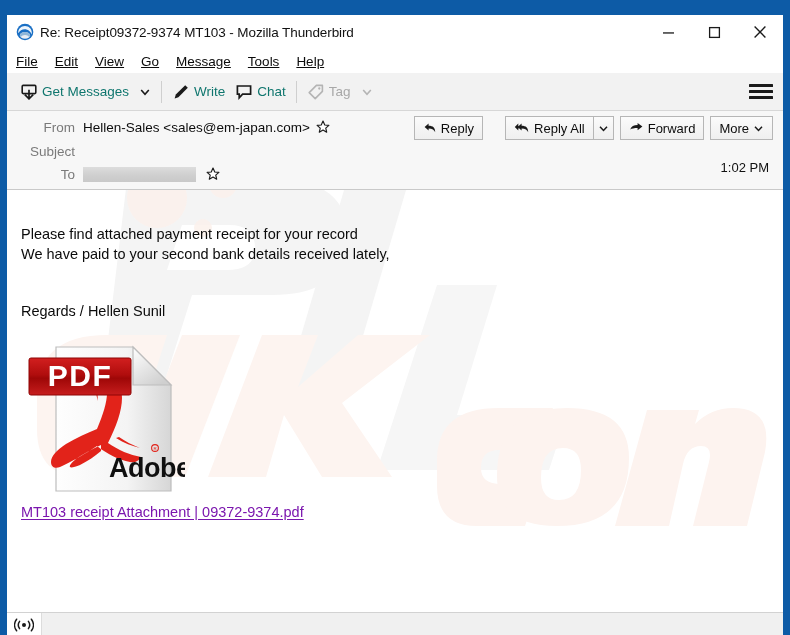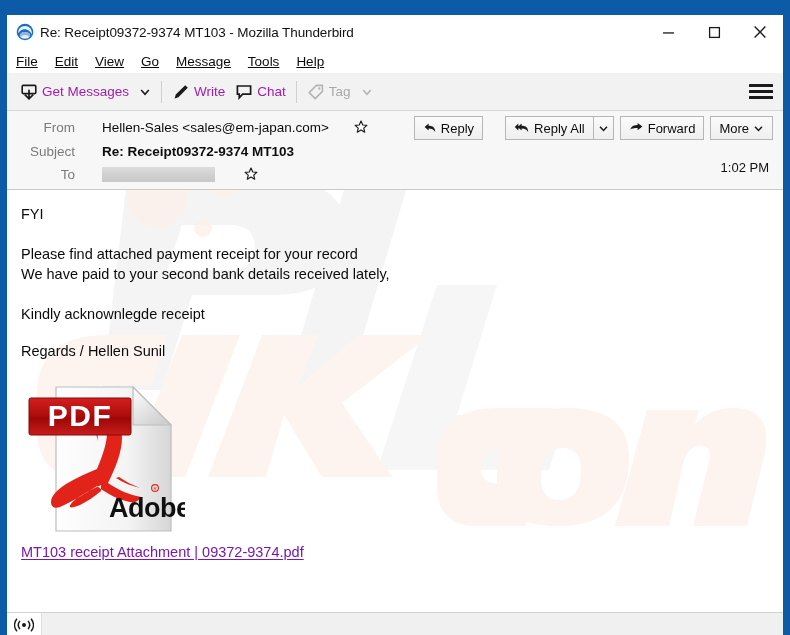--- a/index.html
+++ b/index.html
@@ -103,21 +103,21 @@
   .tool-btn {
     display: flex;
     align-items: center;
     height: 30px;
     padding: 0 5px;
     cursor: default;
     white-space: nowrap;
   }
   .tool-btn .tlabel {
     font-size: 13.5px;
-    color: #a21caf;
+    color: #0f766e;
     margin-left: 4px;
   }
   .tool-btn.disabled .tlabel { color: #a8a8a8; }
   .tool-ico { display:flex; align-items:center; }
   .tool-ico svg { display:block; }
   .tb-sep {
     width: 1px;
     height: 22px;
     background: #cfcfcf;
     margin: 0 5px;
@@ -148,21 +148,20 @@
     border-bottom: 1px solid #c9c9c9;
     padding: 5px 0 4px 0;
     position: relative;
   }
   .hdr-row {
     display: flex;
     align-items: center;
     min-height: 22px;
     padding-left: 14px;
     position: relative;
-    gap: 19px;
   }
   .hdr-label {
     font-size: 13.5px;
     color: #7a7a7a;
     width: 54px;
     text-align: right;
     margin-right: 8px;
     flex: 0 0 auto;
   }
   .hdr-value {
@@ -438,21 +437,20 @@
         <div class="act-btn">
           <span>More</span>
           <svg style="margin-left:4px;margin-right:0" width="11" height="11" viewBox="0 0 11 11">
               <path d="M2 3.8 L5.5 7.5 L9 3.8" stroke="#1a1a1a" stroke-width="1.5" fill="none"></path>
             </svg>
         </div>
       </div>
 
       <div class="hdr-row" style="margin-top:2px;">
         <span class="hdr-label">Subject</span>
-        <span class="hdr-value bold">Re: Receipt09372-9374 MT103</span>
         <span id="hdr-time">1:02 PM</span>
       </div>
 
       <div class="hdr-row" style="margin-top:1px;">
         <span class="hdr-label">To</span>
         <span id="recipient-redacted"></span>
         <span class="star" style="margin-left:10px;">
           <svg width="14" height="14" viewBox="0 0 14 14">
             <path d="M7 1.1 L8.75 5 L12.9 5.35 L9.75 8.1 L10.7 12.2 L7 10 L3.3 12.2 L4.25 8.1 L1.1 5.35 L5.25 5 Z" fill="#ffffff" stroke="#1a1a1a" stroke-width="1.15" stroke-linejoin="round"></path>
           </svg>
@@ -481,26 +479,24 @@
           <path d="M640 240 h52 l-4 14 q16 -16 38 -16 q40 0 32 44 l-18 74 h-54 l16 -64 q4 -16 -8 -16 q-14 0 -18 18 l-14 62 h-54 z"></path>
         </g>
         <g fill="#fcf1ec" opacity="0.85">
           <circle cx="150" cy="28" r="30"></circle>
           <circle cx="216" cy="14" r="14"></circle>
           <circle cx="196" cy="58" r="9"></circle>
         </g>
       </svg>
 
       <div id="body-content">
-        <p class="body-p">FYI</p>
         <div class="spacer-sm"></div>
         <p class="body-p">Please find attached payment receipt for your record</p>
         <p class="body-p">We have paid to your second bank details received lately,</p>
         <div class="spacer-sm"></div>
-        <p class="body-p">Kindly acknownlegde receipt</p>
         <div class="spacer-xs"></div>
         <p class="body-p">Regards / Hellen Sunil</p>
 
         <div id="pdf-wrap">
           <svg width="160" height="152" viewBox="0 0 160 152">
             <defs>
               <linearGradient id="pgGray" x1="0" y1="0" x2="1" y2="0">
                 <stop offset="0%" stop-color="#fefefe"></stop>
                 <stop offset="62%" stop-color="#f4f4f4"></stop>
                 <stop offset="100%" stop-color="#d6d6d6"></stop>

